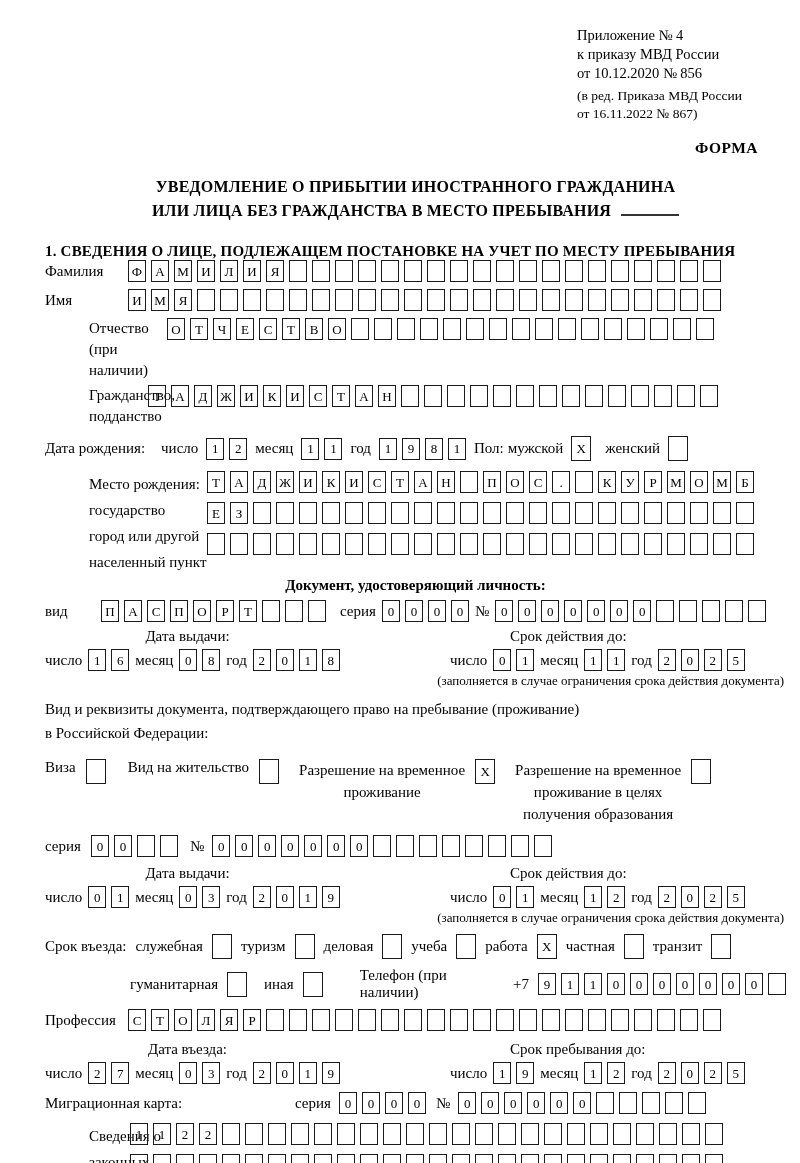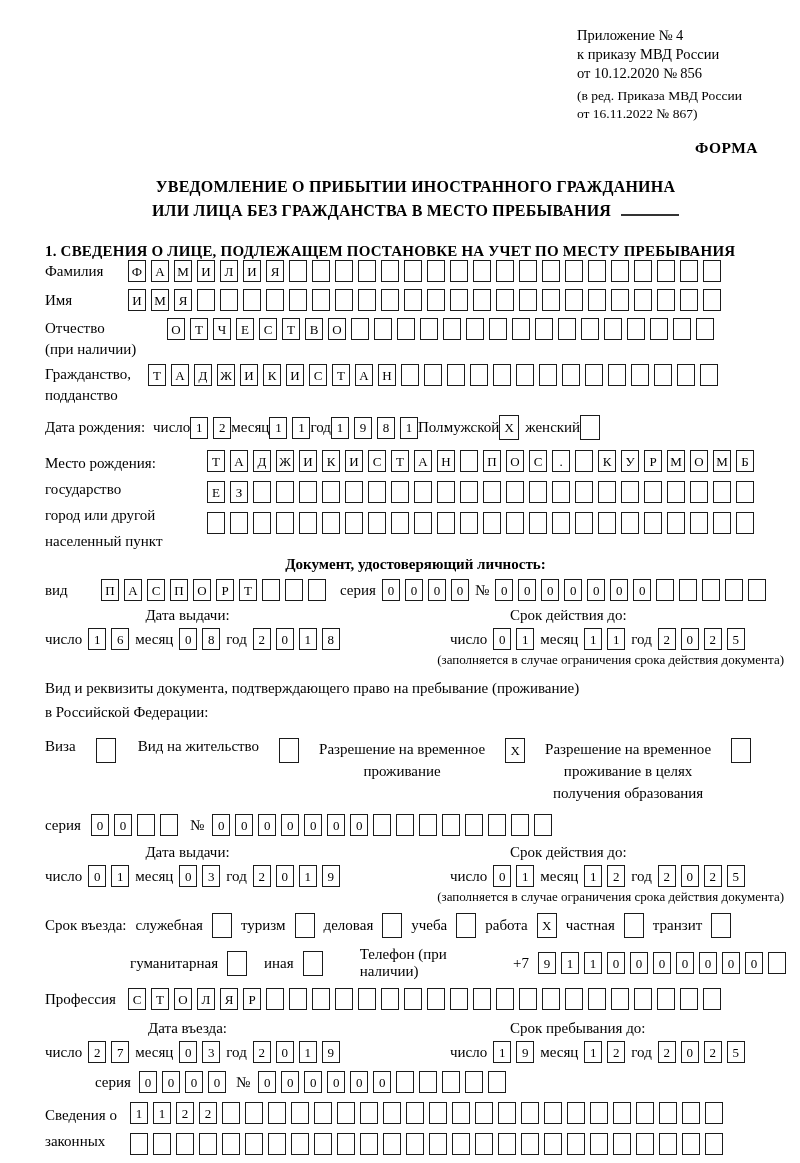--- a/index.html
+++ b/index.html
@@ -11,40 +11,40 @@
   .hdr-ed{margin-top:4px;font-size:13.5px;line-height:18px;}
   .forma{font-weight:bold;text-align:right;padding-right:28px;margin-top:16px;font-size:15.5px;letter-spacing:.5px;}
   
   .title{margin-top:18px;text-align:center;font-weight:bold;font-size:16px;line-height:24px;letter-spacing:.2px;}
   .title-blank{display:inline-block;width:58px;border-bottom:2px solid #333;margin-left:10px;height:14px;}
   .sec{margin-top:20px;font-weight:bold;font-size:15px;letter-spacing:.2px;}
   
   .row{display:flex;align-items:flex-start;margin-bottom:7px;}
   .vcenter{align-items:center;}
   .lbl{flex:none;line-height:22px;}
-  .lbl div{line-height:21px;}
+  .lbl div{line-height:21px;margin-left:44px;}
   .sub{flex:none;}
   
   .cells{display:flex;gap:5px;flex:none;}
   .cell{box-sizing:border-box;flex:none;width:18px;height:22px;border:1.6px solid #1b1b1b;
         display:flex;align-items:center;justify-content:center;font-size:13px;padding-top:1px;}
   .cbx .cell{width:20px;height:25px;}
   .cellcol .cells{margin-bottom:9px;}
   
   .datespair{display:flex;margin-bottom:2px;}
   .dcol-l{width:345px;flex:none;}
   .dcol-r{flex:1;}
   .dhead{text-align:center;margin-bottom:4px;}
   .dcol-l .dhead{padding-right:60px;}
   .dcol-r .dhead{text-align:left;padding-left:120px;}
   .dgrp{display:flex;align-items:center;gap:6px;}
   .note-r{text-align:right;font-size:13px;margin:2px 0 8px 0;padding-right:2px;}
   
   .cbrow{display:flex;gap:14px;align-items:flex-start;margin-bottom:10px;}
-  .cbitem{display:flex;gap:20px;align-items:flex-start;}
+  .cbitem{display:flex;gap:10px;align-items:flex-start;}
   .stack{text-align:center;line-height:22px;}
   .gap-l{margin-left:14px;}
   .gap-s{margin-left:6px;}
   .purline{display:flex;align-items:center;gap:9px;margin-bottom:8px;}
 </style>
 </head>
 <body>
 
 <div class="page">
 
@@ -190,21 +190,21 @@
         <span class="cell"></span>
         <span class="cell"></span>
         <span class="cell"></span>
         <span class="cell"></span>
         <span class="cell"></span>
         <span class="cell"></span>
         <span class="cell"></span>
       </div>
   </div>
 
-  <div class="row vcenter" style="margin-bottom:10px">
+  <div class="row vcenter" style="gap:8px;margin-bottom:10px">
     <span class="sub">Дата рождения:</span>
     <span class="sub" style="margin-left:8px">число</span>
     <span class="cells">
         <span class="cell">1</span>
         <span class="cell">2</span>
       </span>
     <span class="sub">месяц</span>
     <span class="cells">
         <span class="cell">1</span>
         <span class="cell">1</span>
@@ -647,20 +647,21 @@
             <span class="cell">2</span>
             <span class="cell">0</span>
             <span class="cell">2</span>
             <span class="cell">5</span>
           </span>
       </div>
     </div>
   </div>
 
   <div class="row vcenter" style="margin-bottom:9px">
+    <span class="lbl" style="width:200px">Миграционная карта:</span>
     <span class="sub" style="margin-right:8px;margin-left:50px">серия</span>
     <span class="cells">
         <span class="cell">0</span>
         <span class="cell">0</span>
         <span class="cell">0</span>
         <span class="cell">0</span>
       </span>
     <span class="sub" style="margin:0 8px 0 10px">№</span>
     <span class="cells">
         <span class="cell">0</span>

